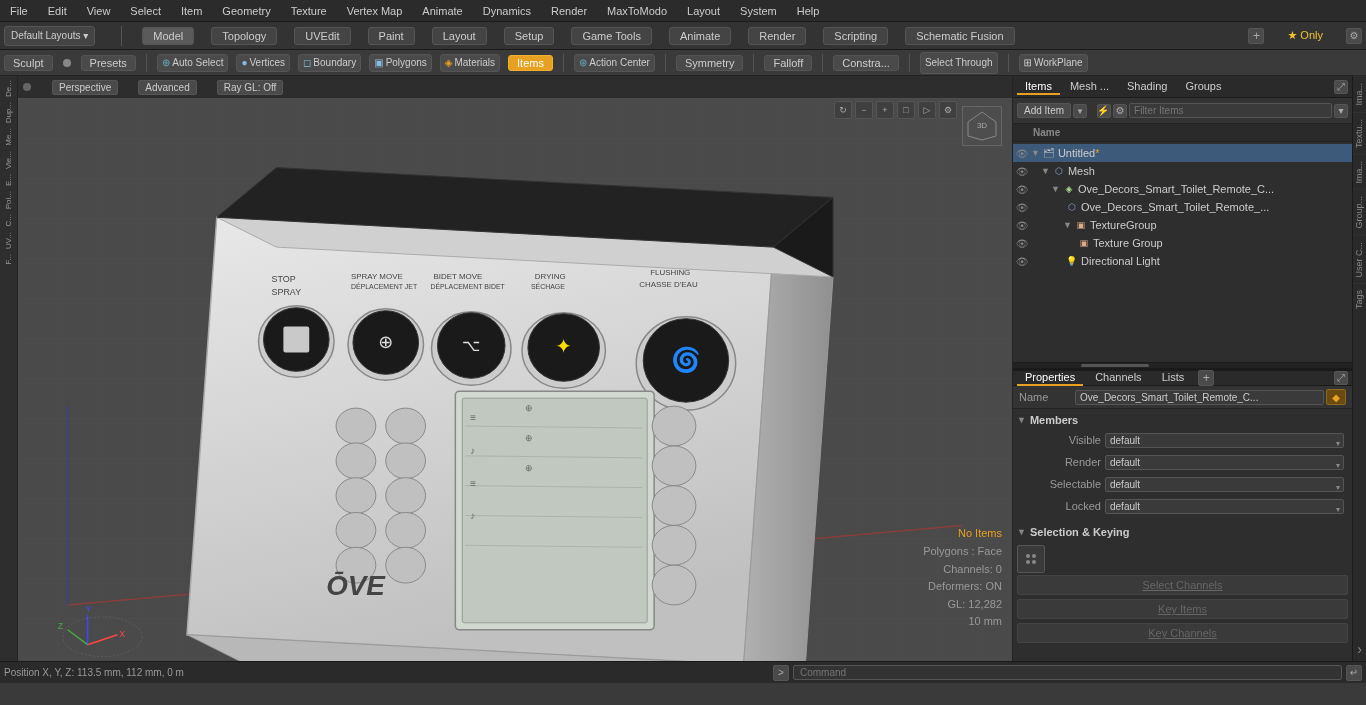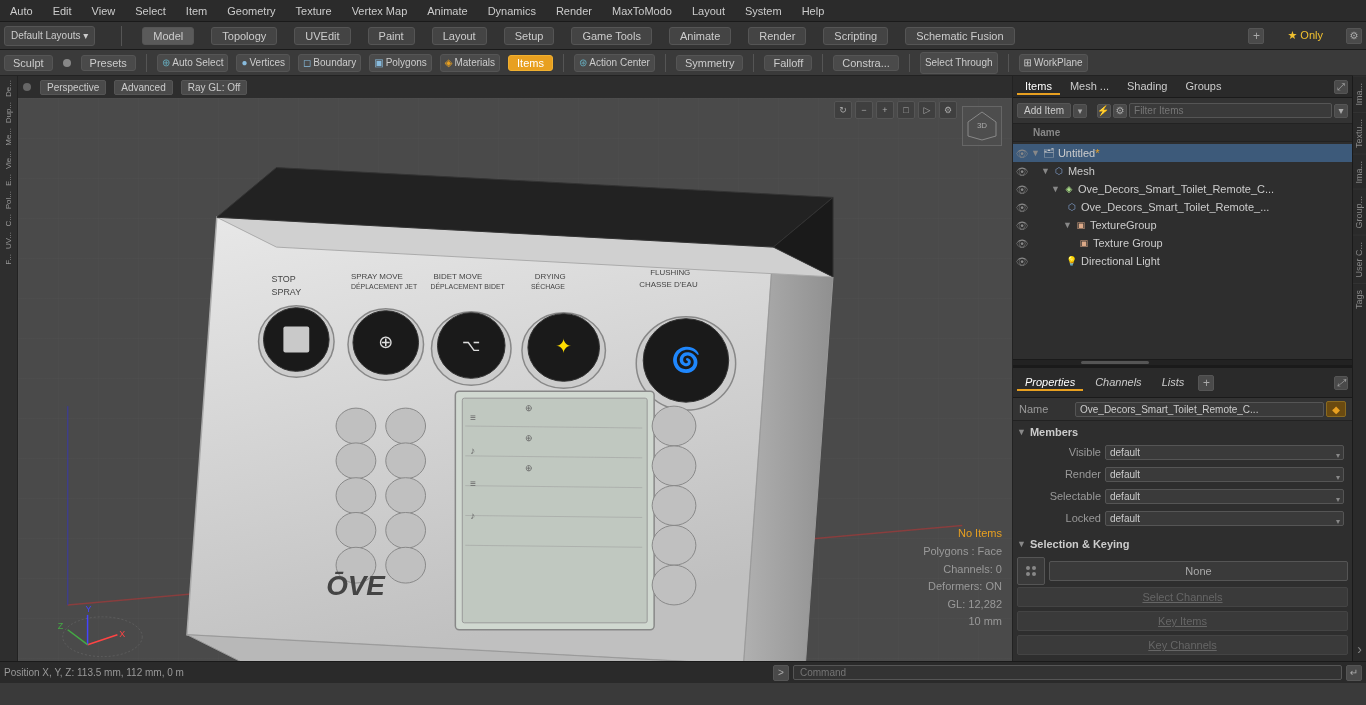--- a/index.html
+++ b/index.html
@@ -27,21 +27,21 @@
     #main { display: flex; height: calc(705px - 22px - 28px - 26px - 22px - 22px); }
 
     
     #left-toolbar { width: 18px; background: #2e2e2e; border-right: 1px solid #222; display: flex; flex-direction: column; align-items: center; padding: 2px 0; gap: 1px; }
     .left-tool-label { writing-mode: vertical-lr; font-size: 8px; color: #999; transform: rotate(180deg); white-space: nowrap; padding: 2px 0; }
 
     
     #viewport { flex: 1; background: #4a4a4a; position: relative; overflow: hidden; }
 
     
-    #viewport-toolbar { position: absolute; top: 0; left: 0; right: 0; background: rgba(40,40,40,0.85); height: 22px; display: flex; align-items: center; gap: 8px; padding: 0 4px; }
+    #viewport-toolbar { position: absolute; top: 0; left: 0; right: 0; background: rgba(40,40,40,0.85); height: 22px; display: flex; align-items: center; gap: 20px; padding: 0 4px; }
     .vp-btn { padding: 1px 6px; background: #4a4a4a; border: 1px solid #555; color: #ccc; border-radius: 2px; cursor: pointer; font-size: 10px; }
     .vp-dot { width: 8px; height: 8px; border-radius: 50%; background: #666; margin: 0 1px; cursor: pointer; }
 
     
     .grid-bg { position: absolute; top: 22px; left: 0; right: 0; bottom: 0; background-image: linear-gradient(rgba(100,100,100,0.1) 1px, transparent 1px), linear-gradient(90deg, rgba(100,100,100,0.1) 1px, transparent 1px); background-size: 40px 40px; }
 
     
     #status-info { position: absolute; bottom: 30px; right: 10px; text-align: right; font-size: 11px; color: #999; line-height: 1.6; }
     .status-highlight { color: #e8a020; }
 
@@ -73,21 +73,21 @@
     .tree-arrow { color: #888; font-size: 9px; margin-right: 2px; }
     .tree-icon { width: 14px; height: 14px; display: inline-flex; align-items: center; justify-content: center; font-size: 9px; margin-right: 2px; }
     .tree-label { font-size: 11px; color: #ccc; }
     .tree-modified { color: #e8a020; }
 
     
     #panel-divider { height: 3px; background: #1a1a1a; cursor: ns-resize; }
 
     
     #props-panel { background: #2e2e2e; display: flex; flex-direction: column; }
-    #props-header { display: flex; align-items: center; background: #2a2a2a; height: 30px; border-bottom: 1px solid #1a1a1a; padding: 0 4px; gap: 4px; font-style: italic; }
+    #props-header { display: flex; align-items: center; background: #2a2a2a; height: 15px; border-bottom: 1px solid #1a1a1a; padding: 0 4px; gap: 4px; }
     .props-tab { padding: 1px 8px; color: #ccc; cursor: pointer; font-size: 11px; border-bottom: 2px solid transparent; }
     .props-tab.active { border-bottom: 2px solid #e8a020; color: #fff; }
     .props-add { width: 16px; height: 16px; background: #4a4a4a; border: 1px solid #555; color: #aaa; display: flex; align-items: center; justify-content: center; font-size: 12px; cursor: pointer; border-radius: 2px; margin-left: 2px; }
 
     #props-name-row { display: flex; align-items: center; padding: 3px 6px; background: #333; border-bottom: 1px solid #222; }
     .props-name-label { color: #999; font-size: 11px; margin-right: 6px; width: 50px; }
     .props-name-input { flex: 1; background: #3a3a3a; border: 1px solid #555; color: #ccc; padding: 1px 4px; font-size: 10px; border-radius: 2px; }
     .props-key-btn { width: 20px; height: 16px; background: #6a4a10; border: 1px solid #8a6a20; color: #e8a020; font-size: 10px; cursor: pointer; border-radius: 2px; margin-left: 2px; display: flex; align-items: center; justify-content: center; }
 
     #members-section { padding: 2px 4px; }
@@ -126,21 +126,21 @@
     #command-area { display: flex; align-items: center; flex: 1; gap: 4px; }
     .cmd-input { flex: 1; background: #333; border: 1px solid #555; color: #ccc; padding: 1px 6px; font-size: 10px; border-radius: 2px; }
 
     
     #model-svg { position: absolute; top: 22px; left: 0; right: 0; bottom: 0; }
   </style>
 </head>
 <body>
 
 <div id="menu-bar">
-  <div class="menu-item">Auto</div>
+  <div class="menu-item">File</div>
   <div class="menu-item">Edit</div>
   <div class="menu-item">View</div>
   <div class="menu-item">Select</div>
   <div class="menu-item">Item</div>
   <div class="menu-item">Geometry</div>
   <div class="menu-item">Texture</div>
   <div class="menu-item">Vertex Map</div>
   <div class="menu-item">Animate</div>
   <div class="menu-item">Dynamics</div>
   <div class="menu-item">Render</div>
@@ -549,21 +549,20 @@
 
           <div class="keying-row">
             <div class="key-icon-area">
               <div class="key-icon-dots">
                 <div class="key-dot"></div>
                 <div class="key-dot"></div>
                 <div class="key-dot"></div>
                 <div class="key-dot"></div>
               </div>
             </div>
-            <div class="keying-none-btn">None</div>
           </div>
 
 
           <div class="keying-action-btn disabled">Select Channels</div>
 
           <div class="keying-action-btn disabled">Key Items</div>
 
           <div class="keying-action-btn disabled">Key Channels</div>
         </div>
       </div>

